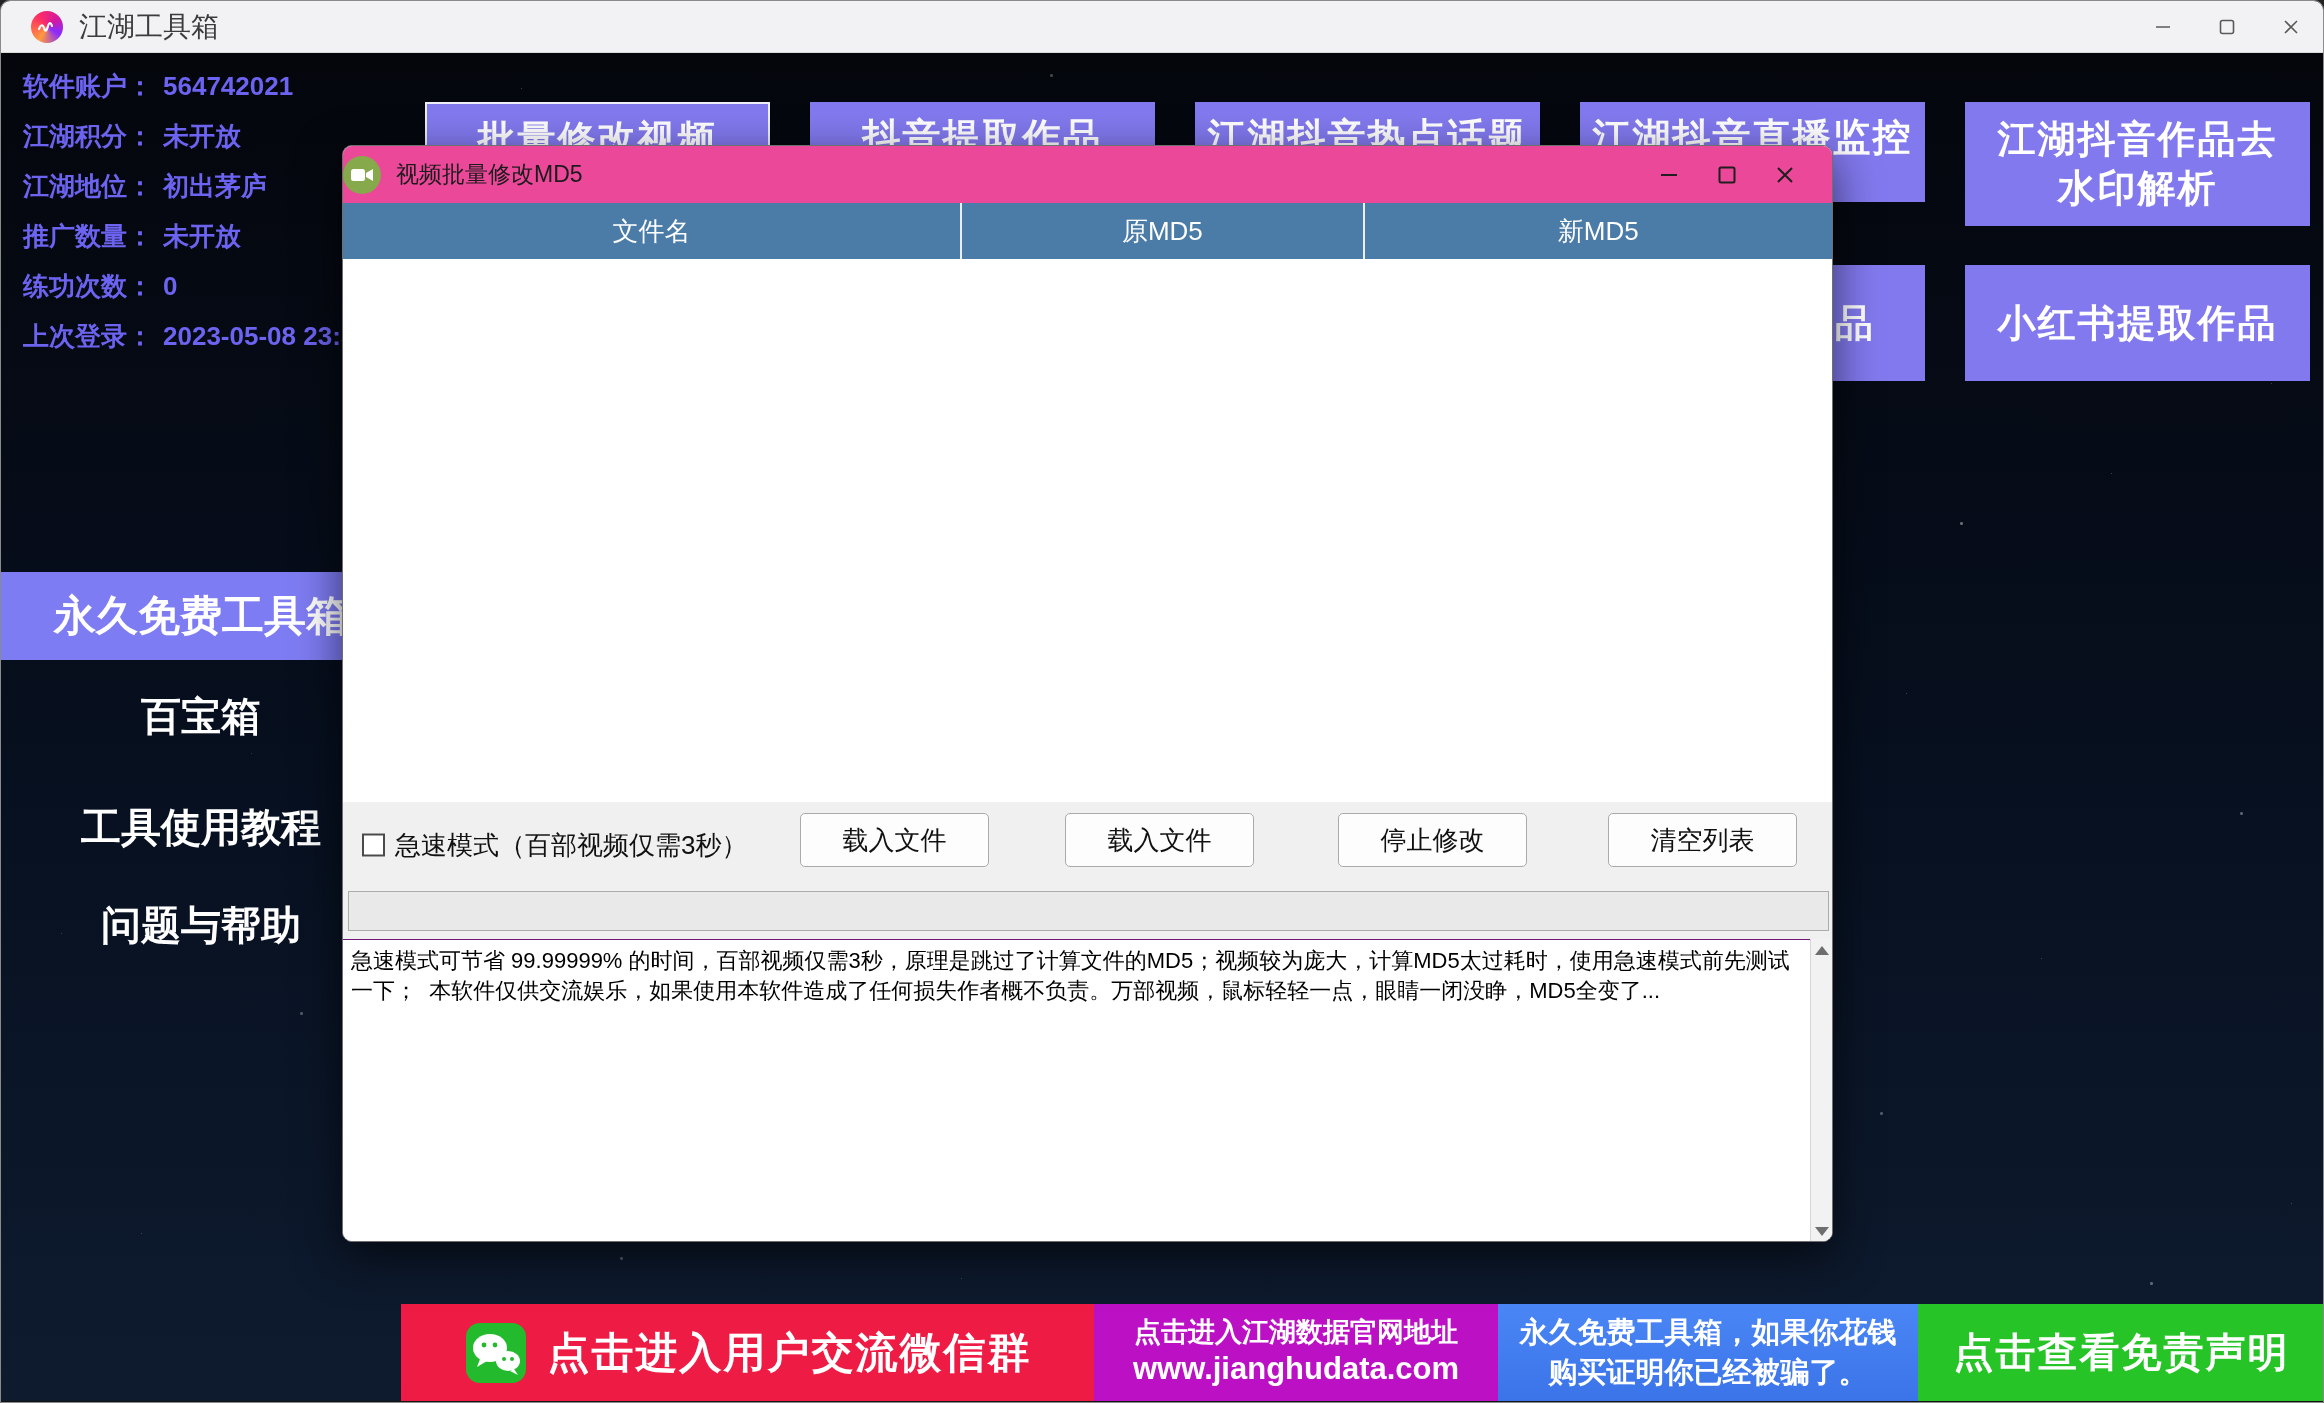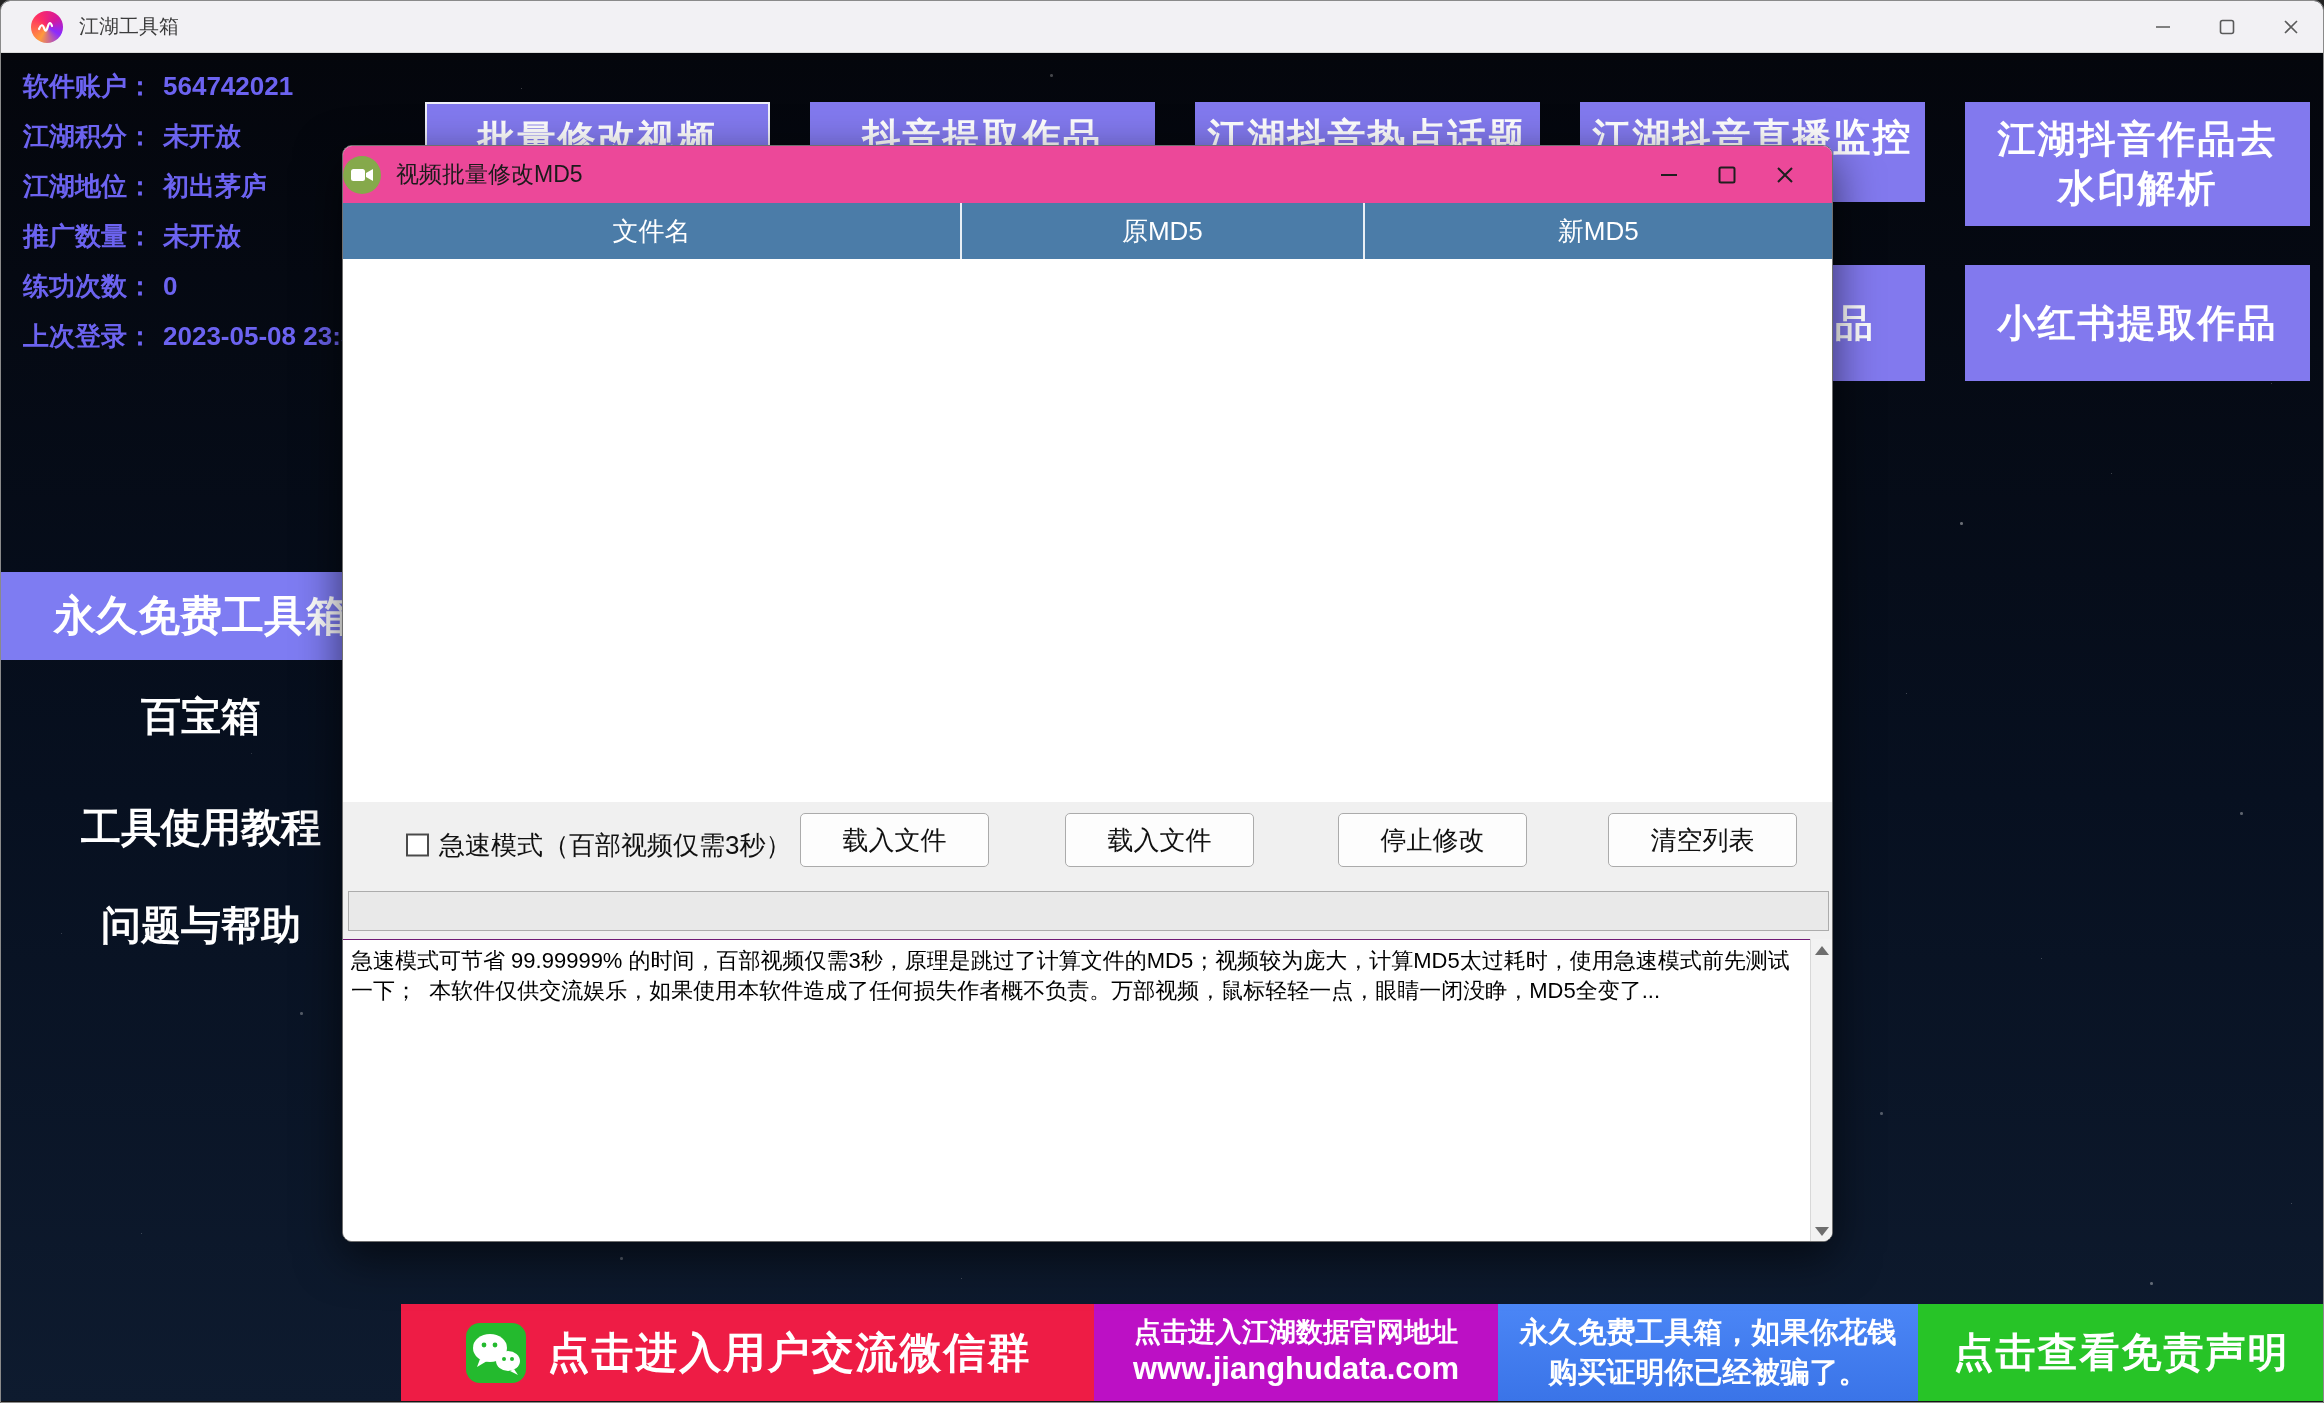--- a/index.html
+++ b/index.html
@@ -7,21 +7,21 @@
   .window { position:relative; width:2324px; height:1403px; border:1px solid #8a8a8a;
             border-radius:10px 10px 0 0; overflow:hidden; background:#05080f; }
 
   
   .titlebar { position:absolute; left:0; top:0; width:100%; height:52px; background:#f2f1f4;
               border-bottom:1px solid #dadada; display:flex; align-items:center; }
   .app-logo { width:32px; height:32px; margin-left:30px; border-radius:50%;
               background:conic-gradient(from 210deg,#ff9a3c,#ff2e63 30%,#d6189b 55%,#8a2bff 75%,#ff9a3c);
               position:relative; flex:0 0 auto; }
   .app-logo svg { position:absolute; left:4px; top:4px; }
-  .app-title { margin-left:16px; font-size:20px; color:#3c3c3c; }
+  .app-title { margin-left:16px; font-size:28px; color:#3c3c3c; }
   .win-controls { margin-left:auto; display:flex; height:100%; }
   .win-btn { width:64px; height:100%; display:flex; align-items:center; justify-content:center; color:#5a5a5a; }
 
   
   .app-body { position:absolute; left:0; top:52px; width:2324px; height:1351px;
               background:linear-gradient(180deg,#04060c 0%,#071020 55%,#0e1b2f 100%); }
   .stars { position:absolute; left:0; top:0; width:1px; height:1px; border-radius:50%; z-index:0;
     box-shadow: 180px 290px 0 1px rgba(255,255,255,.35), 95px 520px 0 0 rgba(255,255,255,.3),
       300px 960px 0 1px rgba(255,255,255,.3), 140px 1180px 0 0 rgba(255,255,255,.28),
       520px 35px 0 0 rgba(255,255,255,.3), 1050px 22px 0 1px rgba(255,255,255,.25),
@@ -69,21 +69,21 @@
   .dlg-controls { margin-left:auto; display:flex; margin-right:18px; }
   .dlg-btn { width:58px; height:42px; display:flex; align-items:center; justify-content:center; color:#1f1f1f; }
   .cols { display:flex; height:56px; background:var(--table-header,#4b7ca8); }
   .col { color:#fff; font-size:26px; display:flex; align-items:center; justify-content:center;
          border-right:2px solid #e9eff5; }
   .col:last-child { border-right:none; }
   .col.w1{width:620px}.col.w2{width:403px}.col.w3{width:468px}
   .list-area { height:543px; background:#fff; }
   .ctrl-row { position:relative; height:85px; background:#f0f0f0; }
   .express { position:absolute; left:19px; top:50%; transform:translateY(-50%);
-             display:flex; align-items:center;margin-left:44px; }
+             display:flex; align-items:center; }
   .chk { width:23px; height:23px; background:#fff; border:2px solid #4a4a4a; margin-right:10px; flex:0 0 auto; }
   .express span.lab { font-size:26px; color:#111; }
   .dbtn { position:absolute; top:11px; width:189px; height:54px; background:#fdfdfd;
           border:1px solid #ababab; border-radius:5px; font-size:26px; color:#111;
           display:flex; align-items:center; justify-content:center; cursor:pointer; }
   .b1{left:457px}.b2{left:722px}.b3{left:995px}.b4{left:1265px}
   .progress { position:absolute; left:5px; top:745px; width:1481px; height:40px; background:#e9e9e9;
               border:1px solid #acacac; }
   .info-area { position:absolute; left:0; top:793px; width:1491px; height:304px; background:#fff;
                border-top:1px solid #701a75; padding:6px 36px 6px 8px; font-size:22px; line-height:30px;

